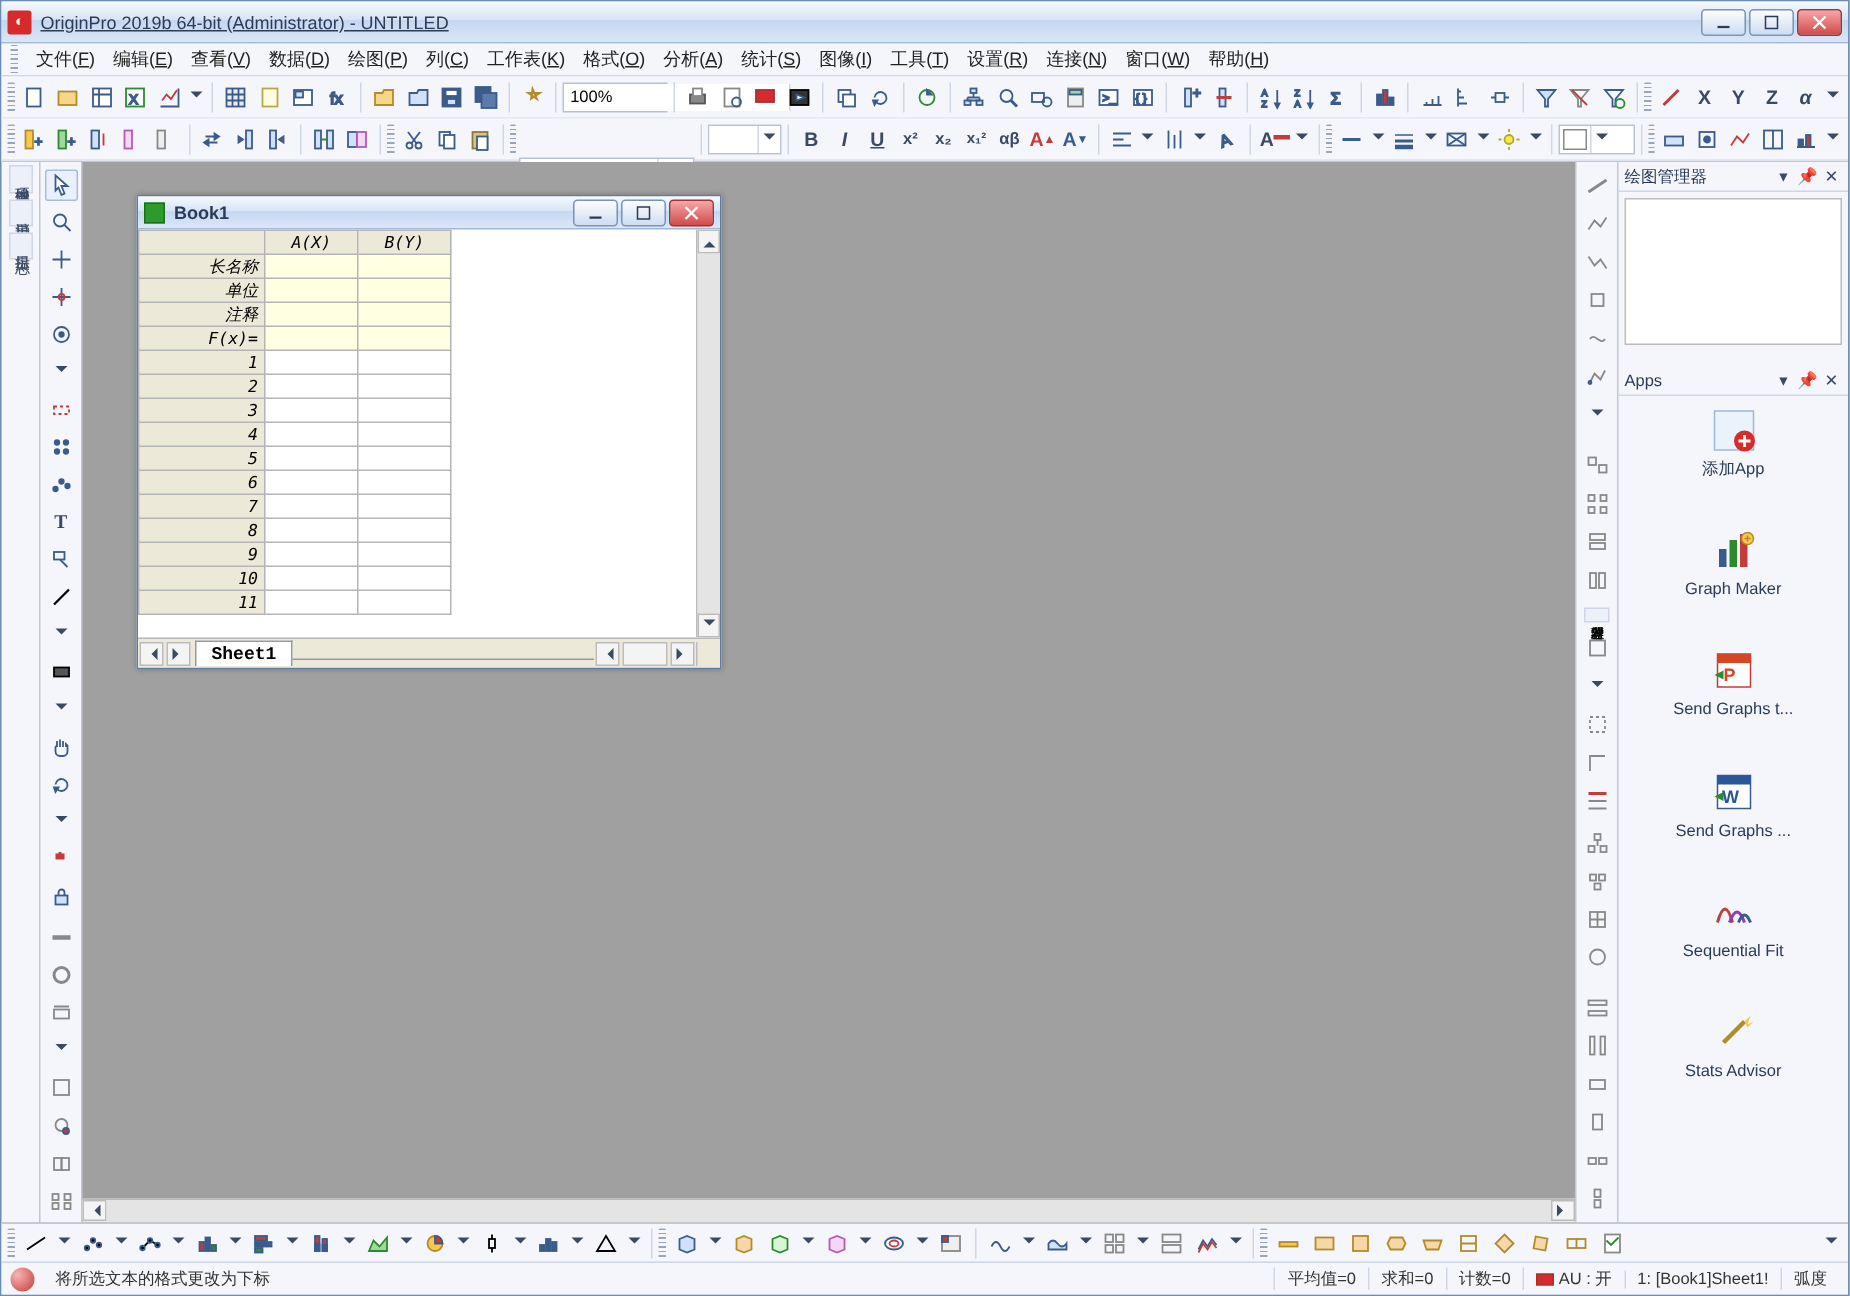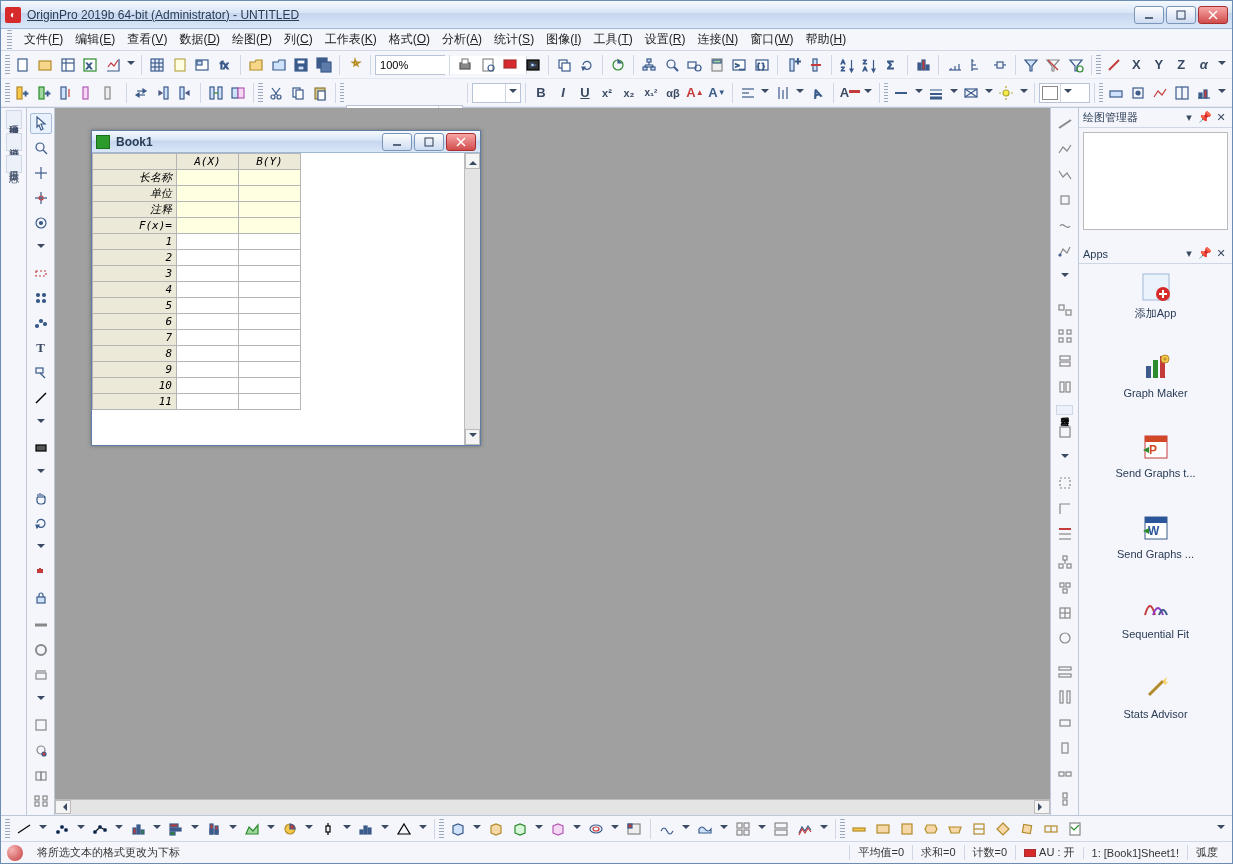--- a/index.html
+++ b/index.html
@@ -965,20 +965,42 @@
           <div class="childvscroll">
             <div class="scrbtn">
                 <span class="chev u"></span>
               </div>
             <div class="scrtrack"></div>
             <div class="scrbtn">
                 <span class="chev d"></span>
               </div>
           </div>
         </div>
+        <div class="childfoot">
+          <div class="tabctl">
+            <div class="nav">
+                <span class="chev l"></span>
+              </div>
+            <div class="nav">
+                <span class="chev r"></span>
+              </div>
+          </div>
+          <div class="sheettab">Sheet1</div>
+          <div class="spacer" style="border-top:1px solid #999;margin-top:8px;"></div>
+          <div class="tabctl" style="margin-left:auto">
+            <div class="nav">
+                <span class="chev l"></span>
+              </div>
+            <div class="nav" style="width:30px"></div>
+            <div class="nav">
+                <span class="chev r"></span>
+              </div>
+          </div>
+          <div style="width:16px;height:16px;border-left:1px solid #bbb;background:#ece9d8"></div>
+        </div>
       </div>
       <div class="mdiscroll">
         <div class="scrbtn">
             <span class="chev l"></span>
           </div>
         <div class="scrtrack"></div>
         <div class="scrbtn">
             <span class="chev r"></span>
           </div>
       </div>

